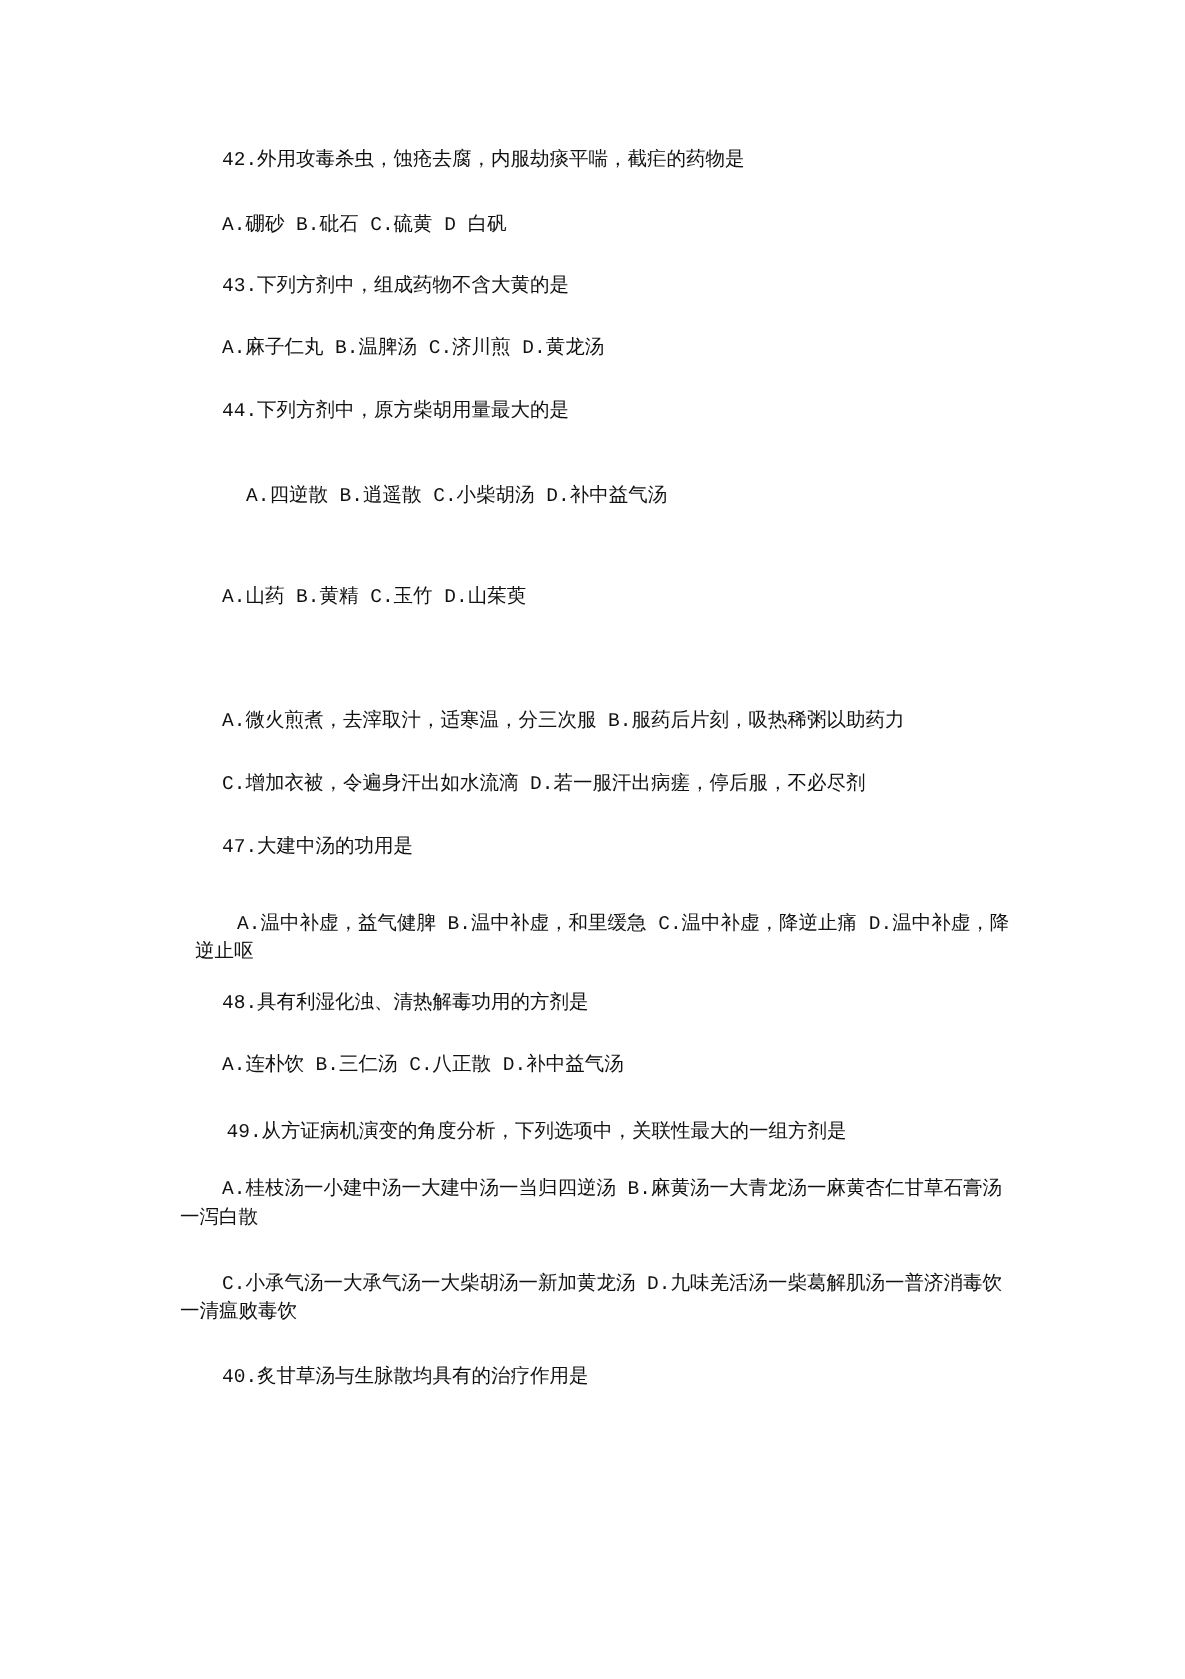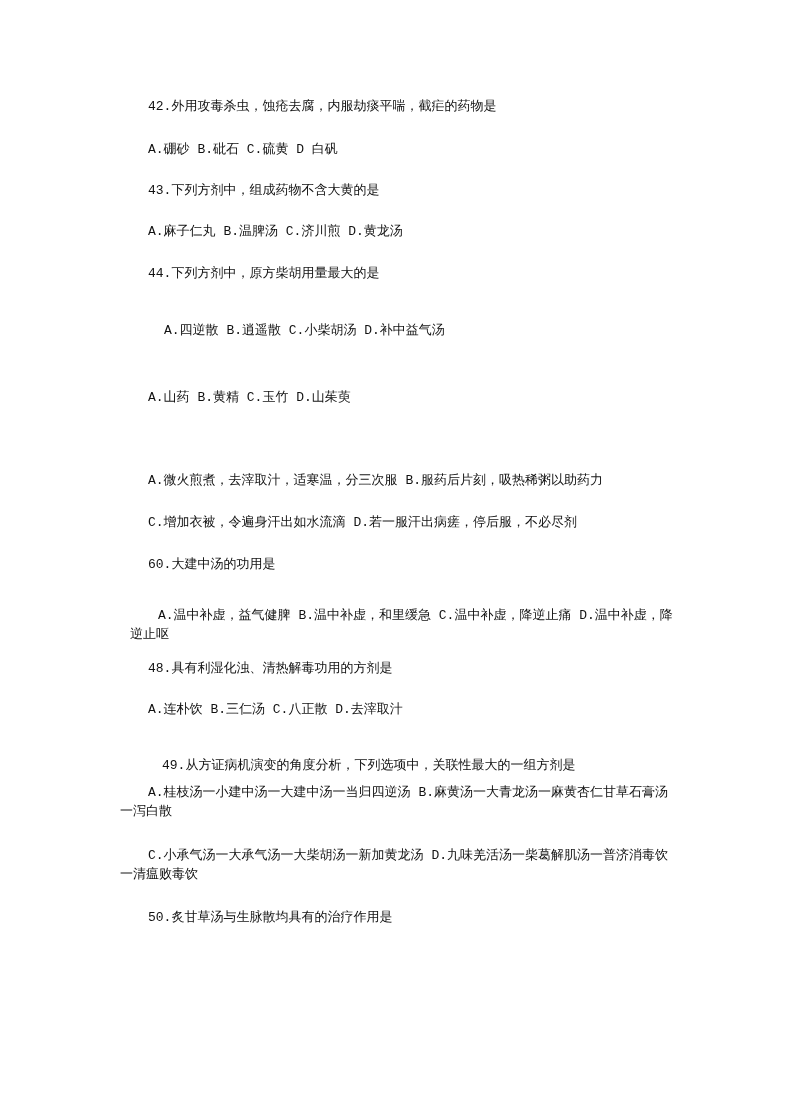--- a/index.html
+++ b/index.html
@@ -27,21 +27,21 @@
 <div class="page">
   <p class="para" style="top:97px;margin:0">42.外用攻毒杀虫，蚀疮去腐，内服劫痰平喘，截疟的药物是</p>
   <p class="para" style="top:140px;margin:0">A.硼砂 B.砒石 C.硫黄 D 白矾</p>
   <p class="para" style="top:181px;margin:0">43.下列方剂中，组成药物不含大黄的是</p>
   <p class="para" style="top:222px;margin:0">A.麻子仁丸 B.温脾汤 C.济川煎 D.黄龙汤</p>
   <p class="para" style="top:264px;margin:0">44.下列方剂中，原方柴胡用量最大的是</p>
   <p class="para" style="top:305px;margin:16px">A.四逆散 B.逍遥散 C.小柴胡汤 D.补中益气汤</p>
   <p class="para" style="top:388px;margin:0">A.山药 B.黄精 C.玉竹 D.山茱萸</p>
   <p class="para" style="top:471px;margin:0">A.微火煎煮，去滓取汁，适寒温，分三次服 B.服药后片刻，吸热稀粥以助药力</p>
   <p class="para" style="top:513px;margin:0">C.增加衣被，令遍身汗出如水流滴 D.若一服汗出病瘥，停后服，不必尽剂</p>
-  <p class="para" style="top:555px;margin:0">60.大建中汤的功用是</p>
+  <p class="para" style="top:555px;margin:0">47.大建中汤的功用是</p>
   <p class="para" style="top:596px;margin:10px">A.温中补虚，益气健脾 B.温中补虚，和里缓急 C.温中补虚，降逆止痛 D.温中补虚，降逆止呕</p>
   <p class="para" style="top:659px;margin:0">48.具有利湿化浊、清热解毒功用的方剂是</p>
-  <p class="para" style="top:700px;margin:0">A.连朴饮 B.三仁汤 C.八正散 D.去滓取汁</p>
-  <p class="para" style="top:742px;margin:14px">49.从方证病机演变的角度分析，下列选项中，关联性最大的一组方剂是</p>
+  <p class="para" style="top:700px;margin:0">A.连朴饮 B.三仁汤 C.八正散 D.补中益气汤</p>
+  <p class="para" style="top:742px;margin:3px">49.从方证病机演变的角度分析，下列选项中，关联性最大的一组方剂是</p>
   <p class="para" style="top:846px;margin:0">C.小承气汤一大承气汤一大柴胡汤一新加黄龙汤 D.九味羌活汤一柴葛解肌汤一普济消毒饮一清瘟败毒饮</p>
   <p class="para" style="top:783px;margin:0">A.桂枝汤一小建中汤一大建中汤一当归四逆汤 B.麻黄汤一大青龙汤一麻黄杏仁甘草石膏汤一泻白散</p>
-  <p class="para" style="top:908px;margin:0">50.炙甘草汤与生脉散均具有的治疗作用是</p>
+  <p class="para" style="top:908px;margin:0">40.炙甘草汤与生脉散均具有的治疗作用是</p>
 </div>
 
 </body></html>

